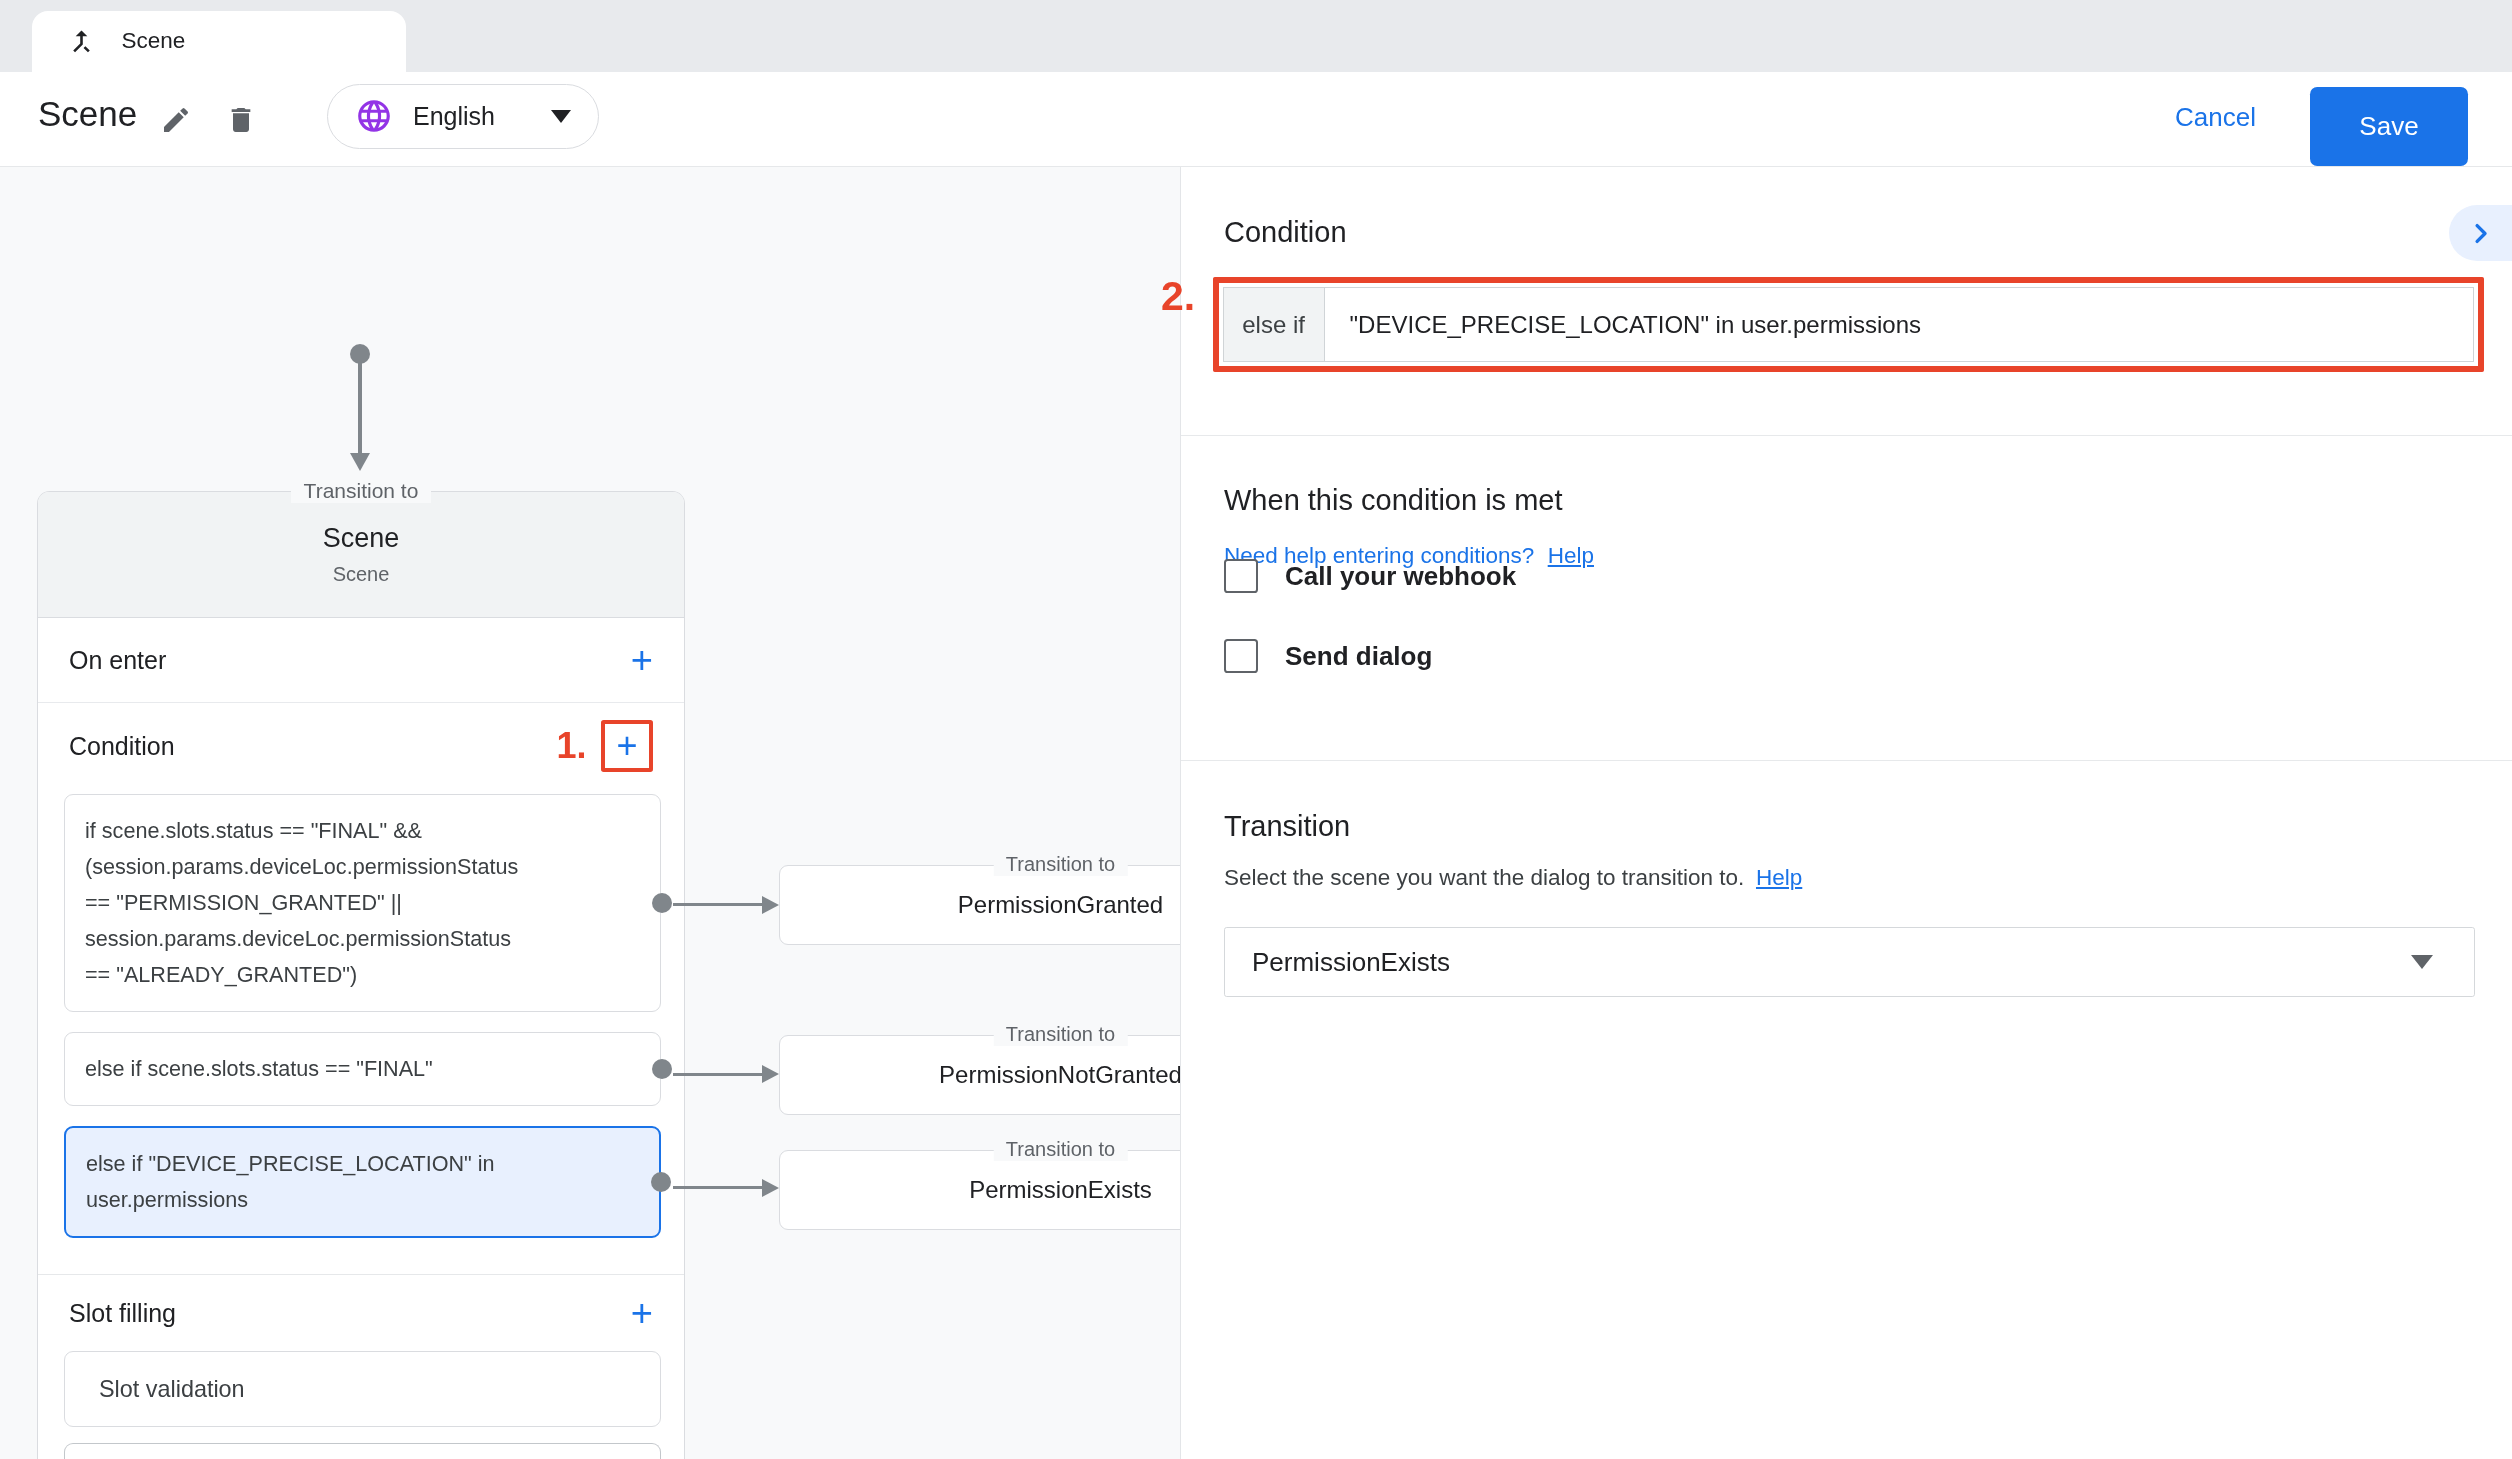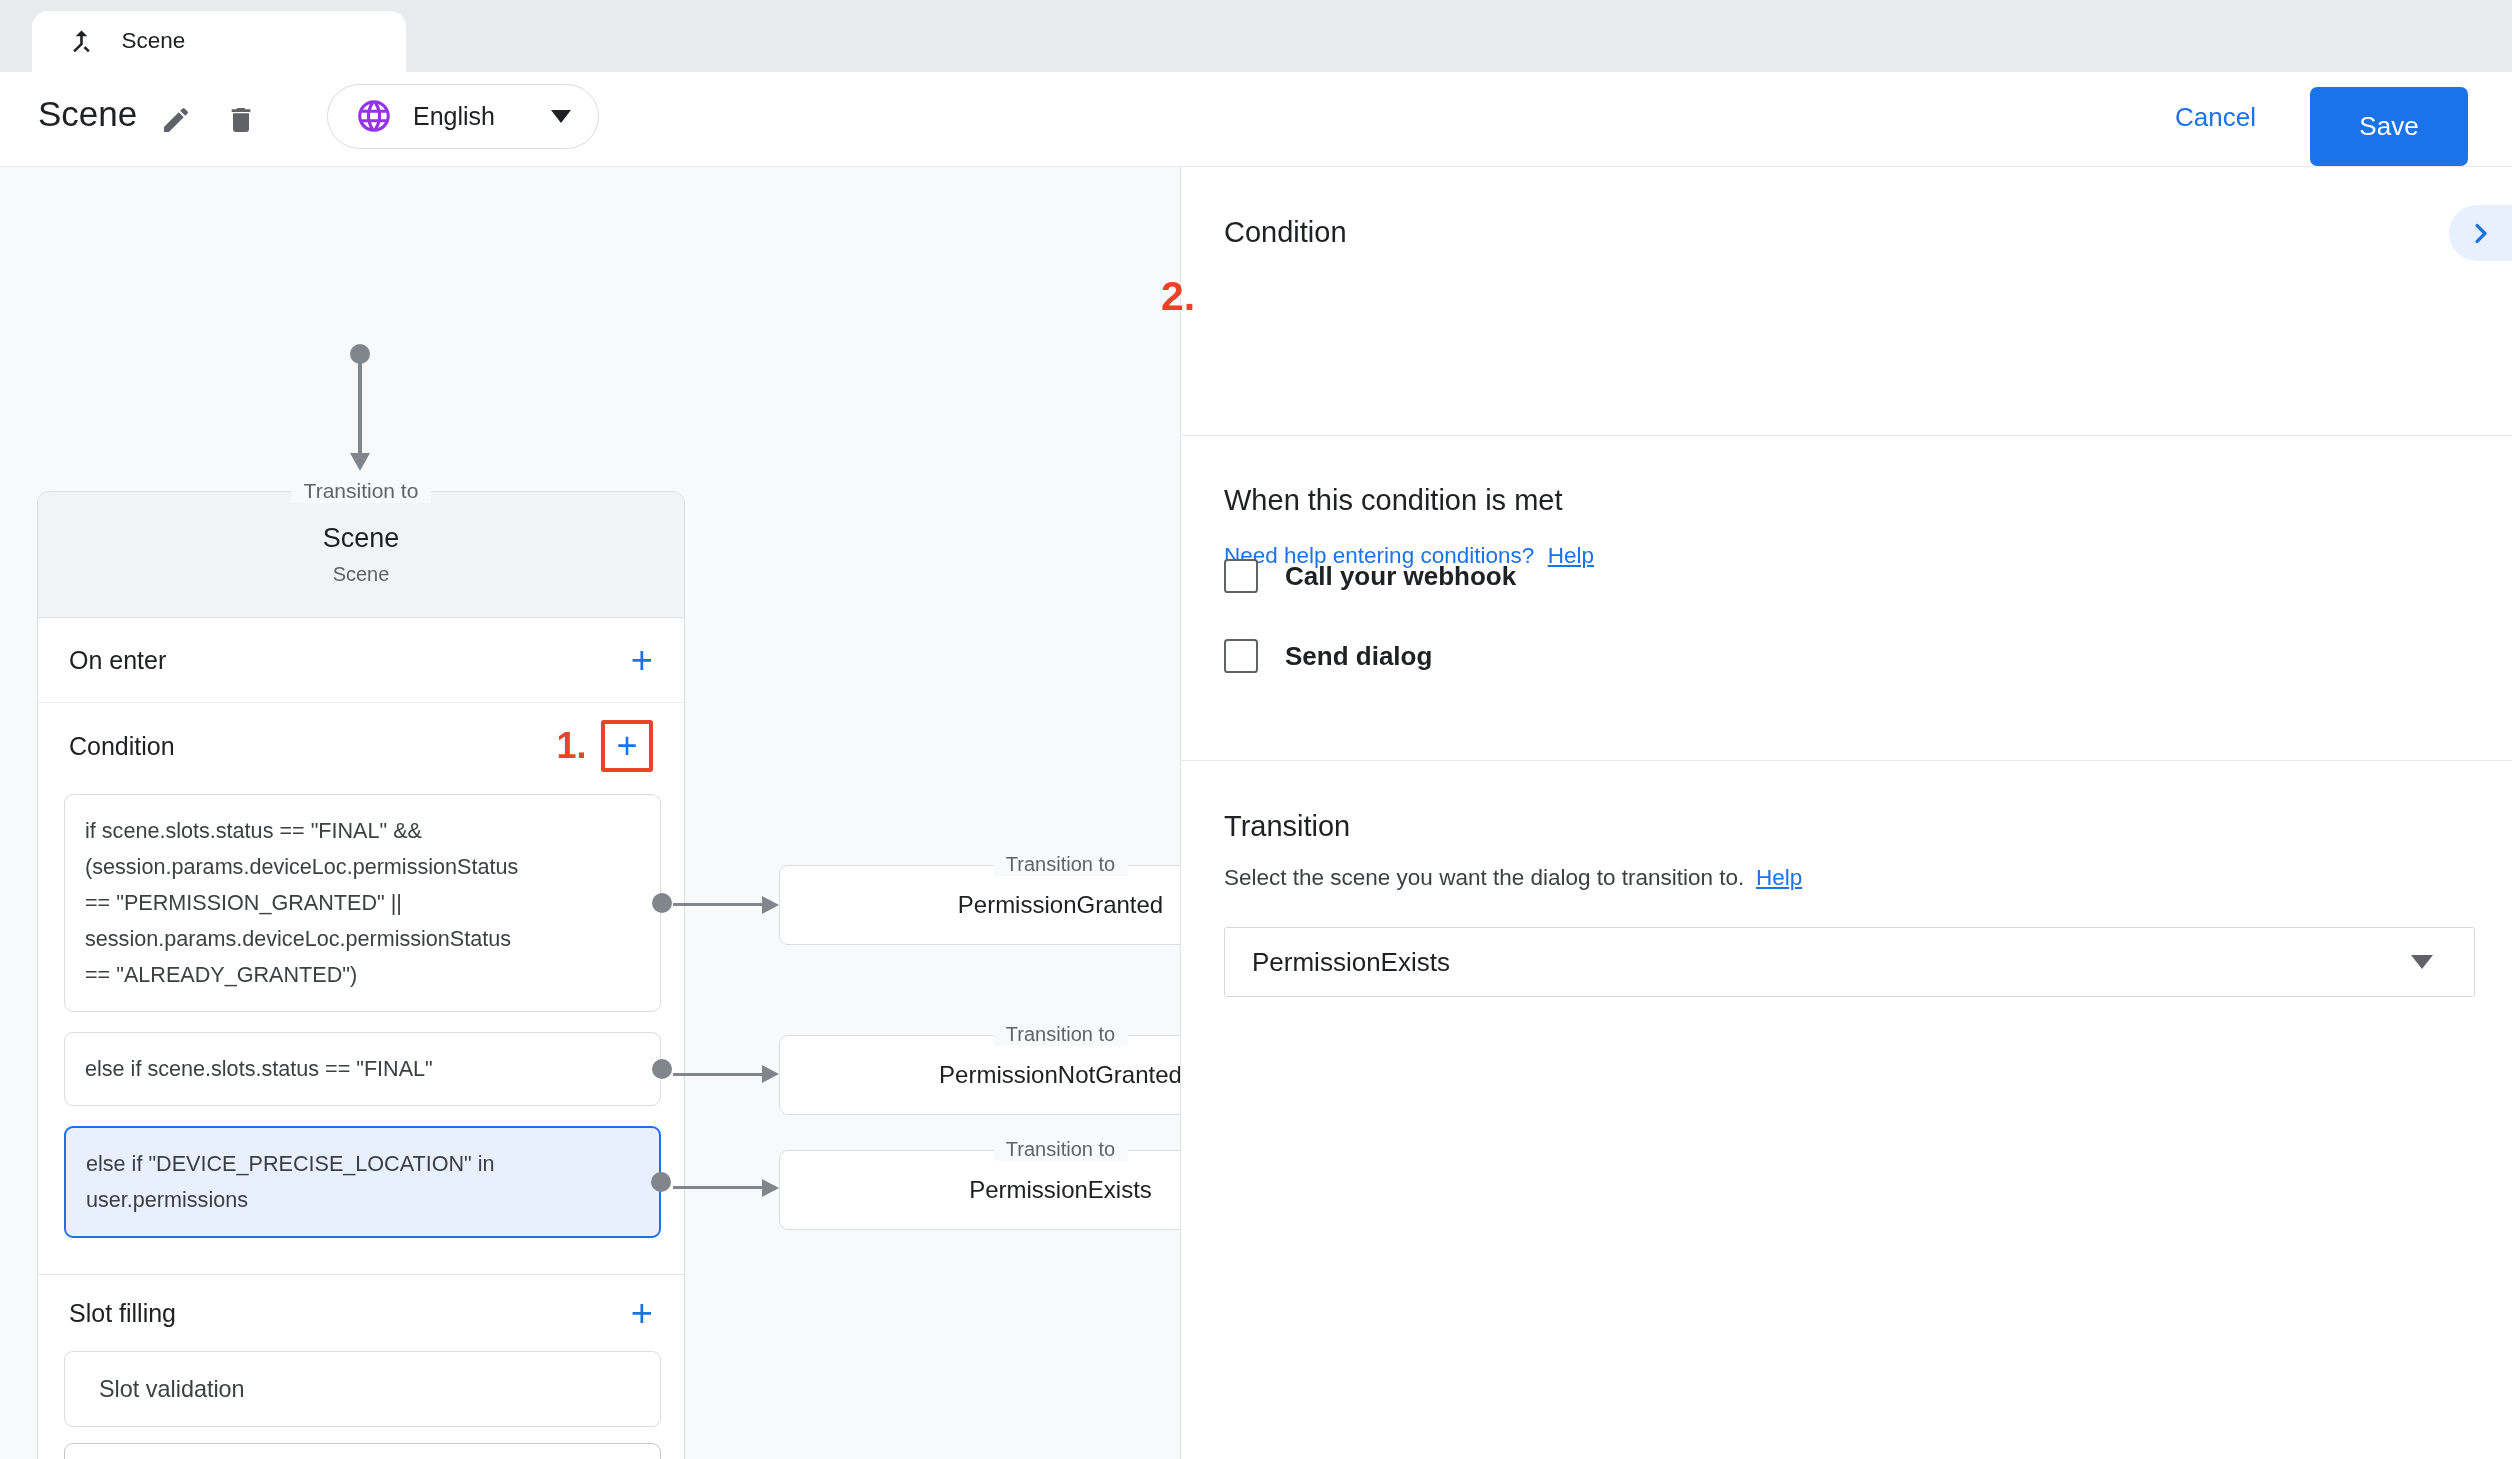--- a/index.html
+++ b/index.html
@@ -221,20 +221,26 @@
   <div class="abs h1" style="left:43px; top:49px;">Condition</div>
 
   <div class="abs" id="chevron-btn">
     <svg width="27" height="27" viewBox="0 0 24 24">
         <path d="M9 5l7 7-7 7" fill="none" stroke="#1a73e8" stroke-width="3" stroke-linecap="round" stroke-linejoin="round"></path>
       </svg>
   </div>
 
   <div class="abs ann" style="left:-20px; top:106px; font-size:41px;">2.</div>
 
+  <div class="abs" id="red-box">
+    <div id="cond-input">
+      <div id="chip">else if</div>
+      <div id="cond-field">"DEVICE_PRECISE_LOCATION" in user.permissions</div>
+    </div>
+  </div>
 
   <div class="abs blue" style="left:43px; top:376px; font-size:22.5px;">
     <span>Need help entering conditions?</span>
     <span class="link" style="margin-left:7.2px;">Help</span>
   </div>
 
   <div class="abs divider" style="top:268px;"></div>
 
   <div class="abs h1" style="left:43px; top:317px;">When this condition is met</div>
 

